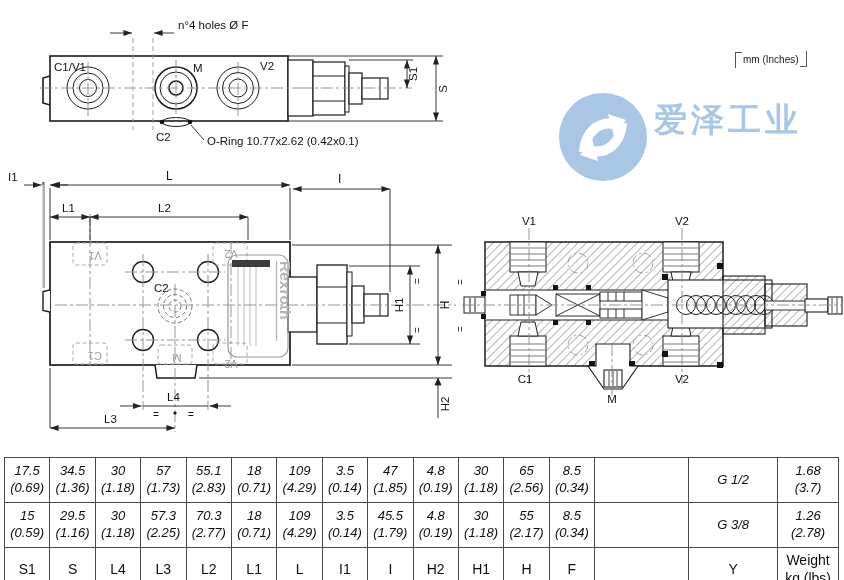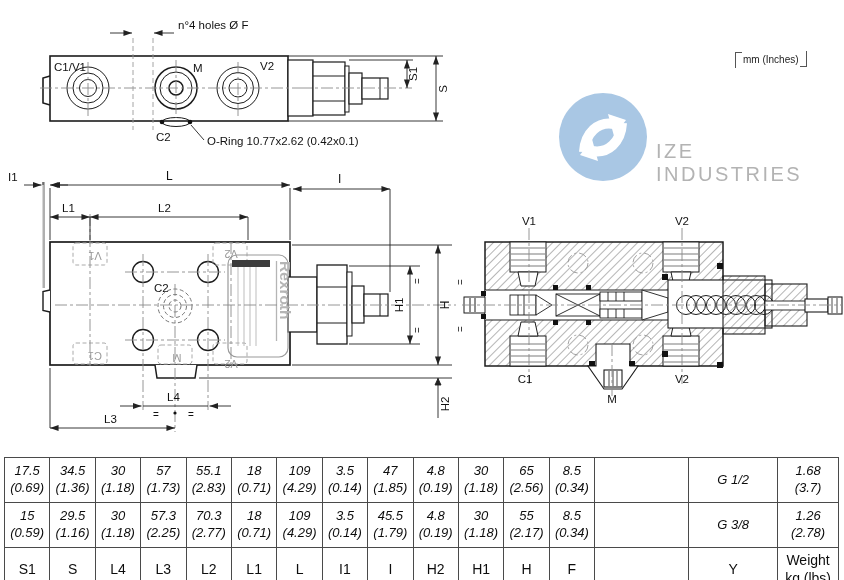--- a/index.html
+++ b/index.html
@@ -396,21 +396,21 @@
 
   <svg class="abs" style="left:556px;top:76px" width="94" height="94" viewBox="0 0 94 94">
     <circle cx="47" cy="47" r="44" fill="#a9c7e4"></circle>
     <g stroke="#ffffff" stroke-width="10" fill="none">
       <path d="M28,62 C29,43 42,31 58,34"></path>
       <path d="M66,33 C65,52 52,64 36,61"></path>
     </g>
     <polygon points="52,24 70,30 58,46" fill="#ffffff"></polygon>
     <polygon points="42,71 24,65 36,49" fill="#ffffff"></polygon>
   </svg>
-  <div class="logo-en">IZE INDUSTRIES</div>
+  <div class="logo-cn">爱泽工业</div>
 
   <table class="dims">
     <colgroup>
         <col style="width: 45.4px;">
         <col style="width: 45.4px;">
         <col style="width: 45.4px;">
         <col style="width: 45.4px;">
         <col style="width: 45.4px;">
         <col style="width: 45.4px;">
         <col style="width: 45.4px;">

